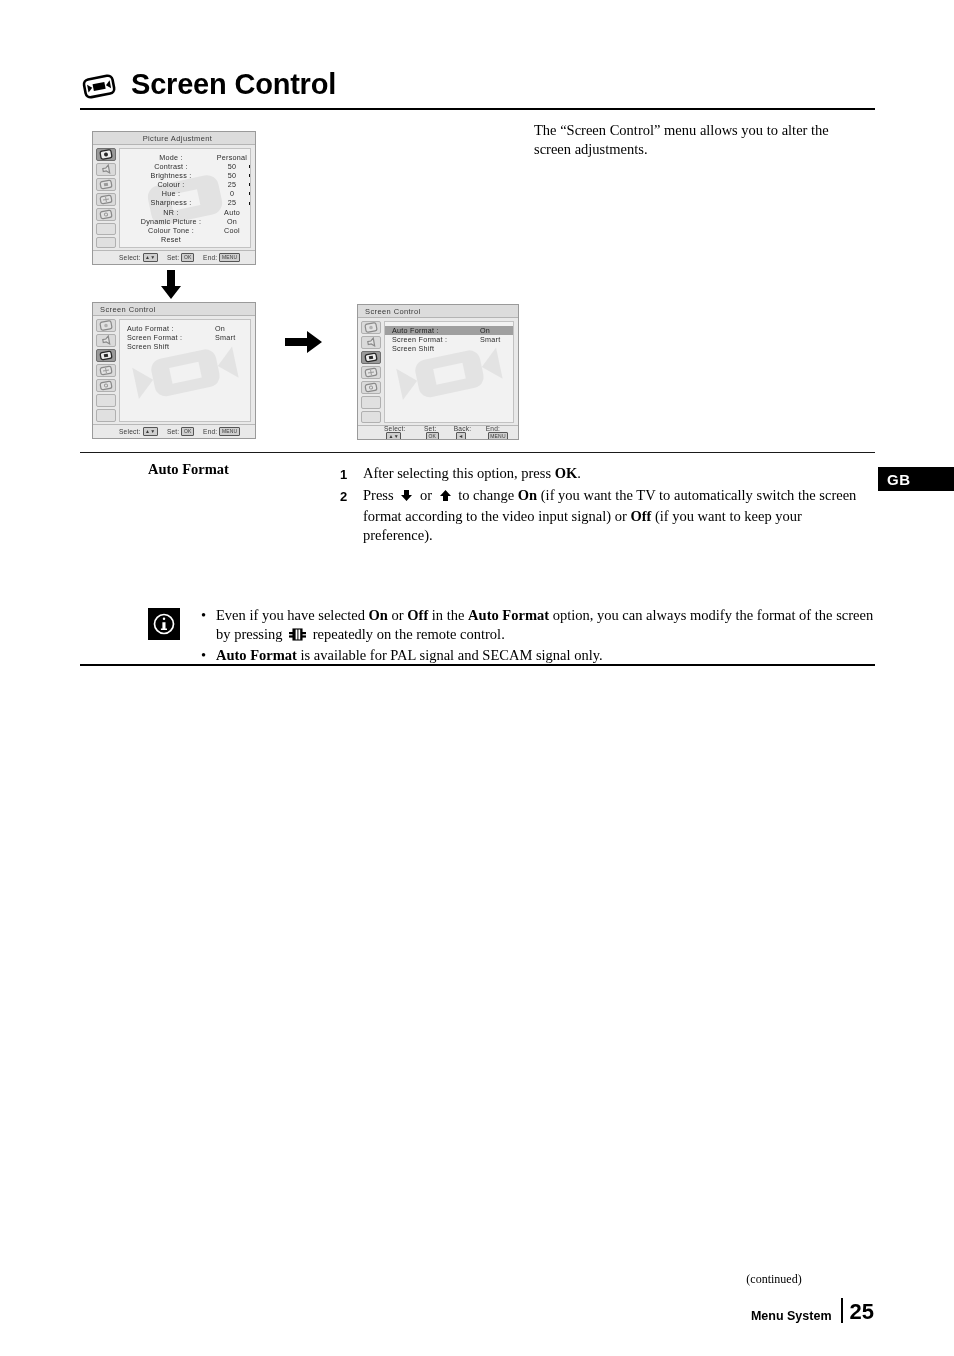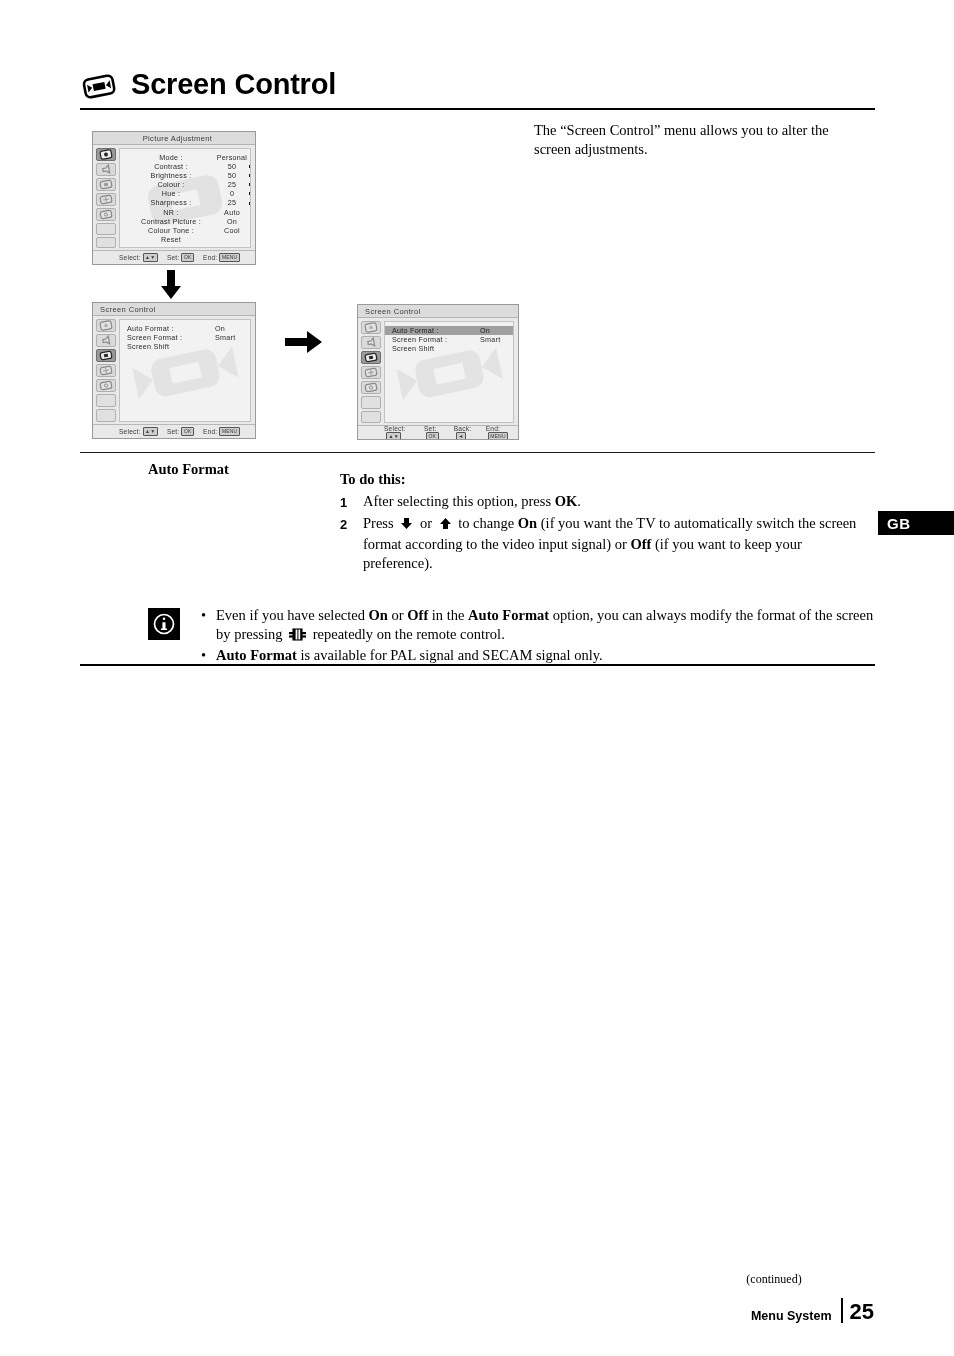--- a/index.html
+++ b/index.html
@@ -232,21 +232,20 @@
     width: 76px; height: 24px;
     background: #000;
     color: #fff;
     font-family: "Liberation Sans", sans-serif;
     font-weight: bold;
     font-size: 15px;
     display: flex;
     align-items: center;
     padding-left: 9px;
     letter-spacing: .5px;
-    margin-top: 44px;
   }
 
   
   .continued {
     position: absolute;
     right: 80px; top: 1272px;
     width: 200px;
     text-align: center;
     font-size: 12px;
   }
@@ -364,21 +363,21 @@
           <div class="osd-row">
             <span class="r-label">Sharpness :</span>
             <span class="r-value">25</span>
             <span class="r-slider"></span>
           </div>
           <div class="osd-row">
             <span class="r-label">NR :</span>
             <span class="r-value">Auto</span>
           </div>
           <div class="osd-row">
-            <span class="r-label">Contrast Picture :</span>
+            <span class="r-label">Dynamic Picture :</span>
             <span class="r-value">On</span>
           </div>
           <div class="osd-row">
             <span class="r-label">Colour Tone :</span>
             <span class="r-value">Cool</span>
           </div>
           <div class="osd-row">
             <span class="r-label">Reset</span>
             <span class="r-value"></span>
           </div>
@@ -564,21 +563,20 @@
     <span><span>End:</span><span class="k">MENU</span></span>
   </div>
 </div>
 
 <div class="rule thin" style="top:452px"></div>
 
 <div class="gb-tab">GB</div>
 
 <div class="sect-term">Auto Format</div>
 <div class="sect-body">
-  <p class="todo">To do this:</p>
   <div class="steps" id="steps">
       <div class="step">
         <span class="step-n">1</span>
         <span class="step-t"><span>After selecting this option, press </span><b>OK</b><span>.</span></span>
       </div>
       <div class="step">
         <span class="step-n">2</span>
         <span class="step-t"><span>Press </span><span class="ic-inline"><svg width="13" height="13" viewBox="0 0 13 13">
               <path d="M4 1 h5 v5 h3 L6.5 12 L1 6 h3 z" fill="#000"></path>
             </svg></span><span> or </span><span class="ic-inline"><svg width="13" height="13" viewBox="0 0 13 13">

